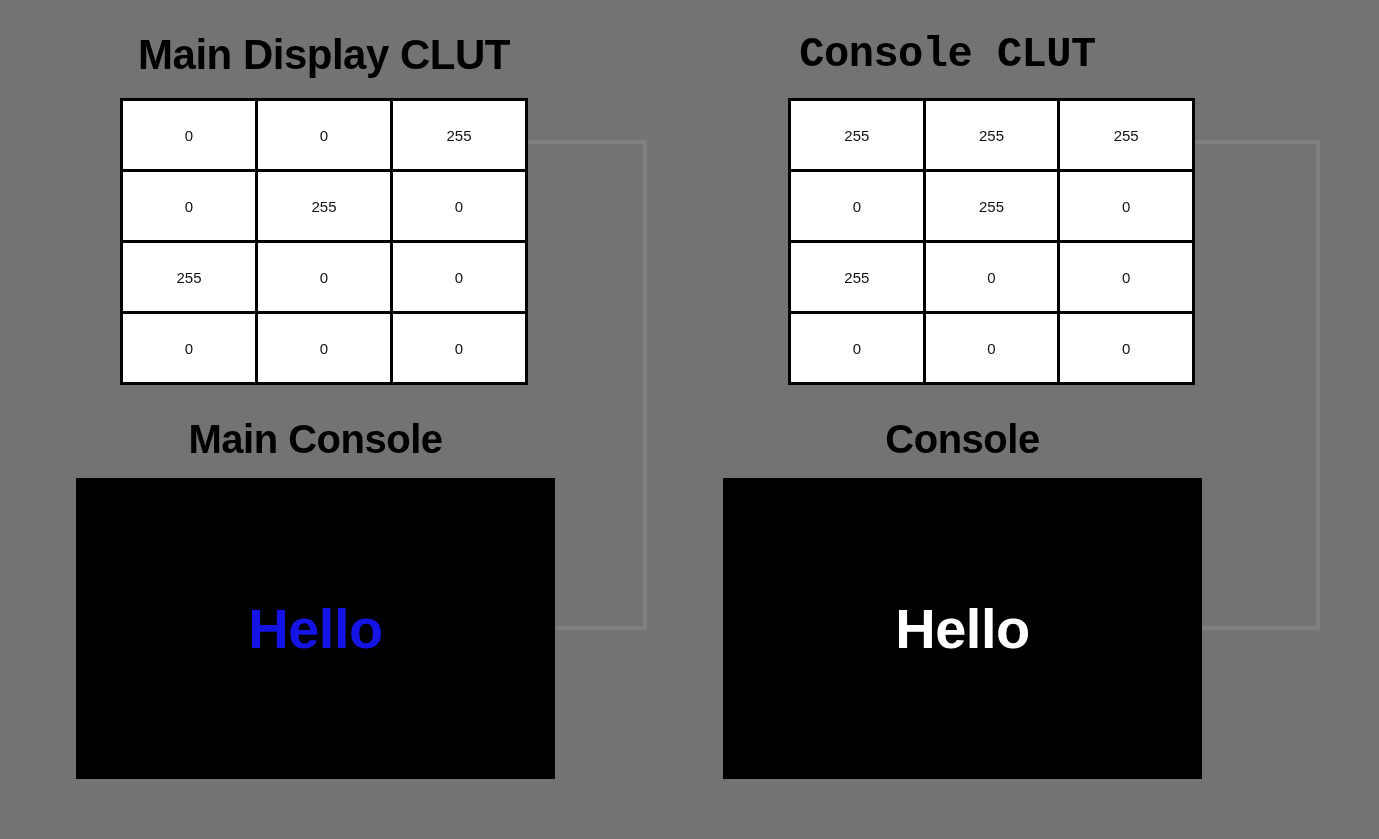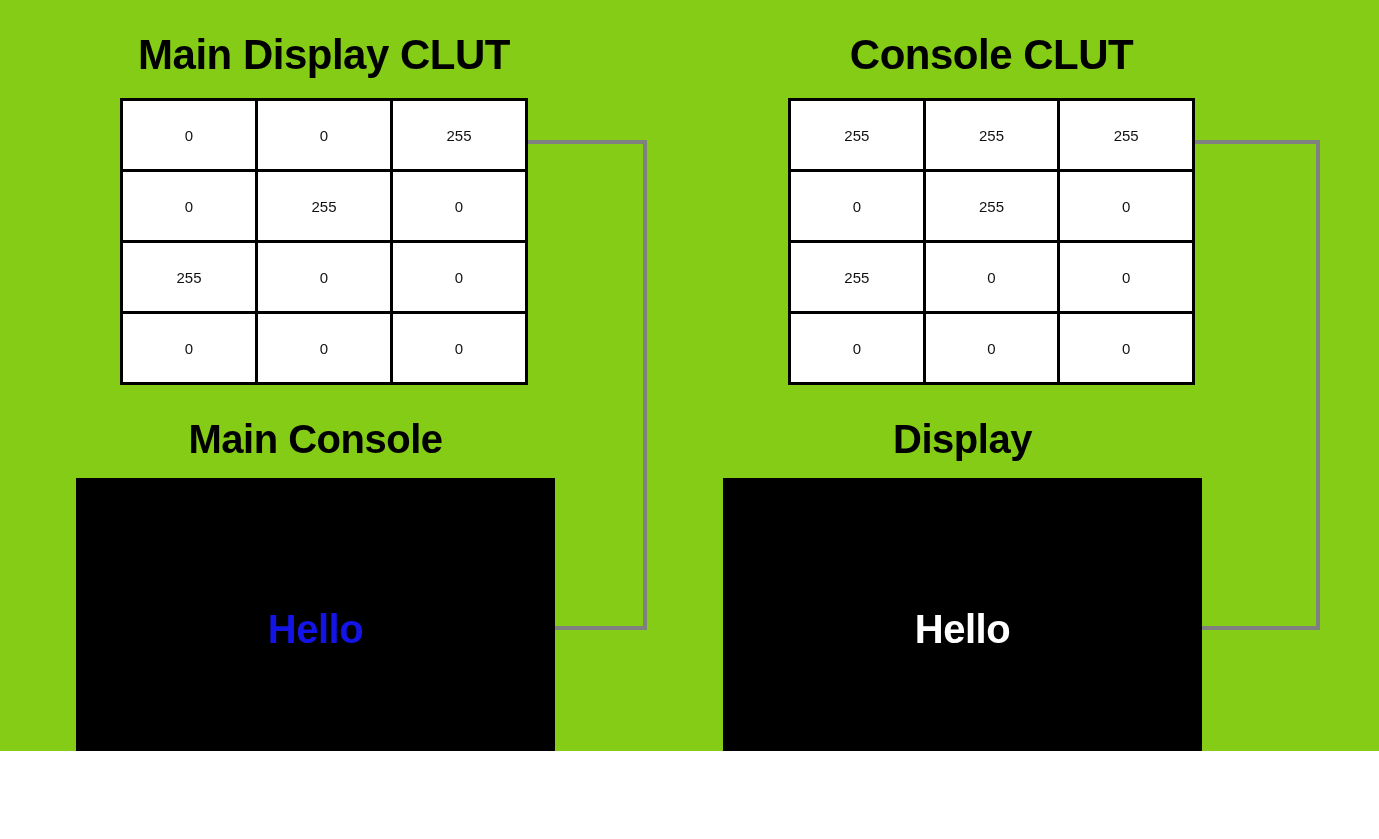--- a/index.html
+++ b/index.html
@@ -6,22 +6,22 @@
     margin: 0;
     padding: 0;
     background: #ffffff;
   }
   body {
     font-family: "Liberation Sans", sans-serif;
   }
   #canvas {
     position: relative;
     width: 1379px;
-    height: 751px;
-    background: #84cc16;
+    height: 839px;
+    background: #737373;
     overflow: hidden;
   }
 
   
   .section-title {
     position: absolute;
     font-family: "Liberation Sans", sans-serif;
     font-weight: bold;
     color: #000000;
     white-space: nowrap;
@@ -61,21 +61,21 @@
     position: absolute;
     background: #000000;
   }
   .panel-text {
     position: absolute;
     left: 0;
     width: 100%;
     text-align: center;
     font-family: "Liberation Sans", sans-serif;
     font-weight: bold;
-    font-size: 40px;
+    font-size: 56px;
     line-height: 50px;
     letter-spacing: -0.5px;
     white-space: nowrap;
   }
 
   
   .connector-svg {
     position: absolute;
     left: 0;
     top: 0;
@@ -124,21 +124,21 @@
       </tr>
     </tbody>
   </table>
 
   <div class="section-title title-panel" style="left:76px; top:417px; width:479px;">Main Console</div>
 
   <div class="display-panel" style="left:76px; top:478px; width:479px; height:301px;">
     <div class="panel-text" style="top:126px; color:#1414E6;">Hello</div>
   </div>
 
-  <div class="section-title title-clut" style="left:788px; top:32px; width:407px;">Console CLUT</div>
+  <div class="section-title title-clut" style="left:744px; top:32px; width:407px;font-family:Liberation Mono, monospace;">Console CLUT</div>
 
   <table class="clut-table" style="left:788px; top:98px; width:407px;">
     <tbody>
       <tr>
         <td>255</td>
         <td>255</td>
         <td>255</td>
       </tr>
       <tr>
         <td>0</td>
@@ -151,19 +151,19 @@
         <td>0</td>
       </tr>
       <tr>
         <td>0</td>
         <td>0</td>
         <td>0</td>
       </tr>
     </tbody>
   </table>
 
-  <div class="section-title title-panel" style="left:723px; top:417px; width:479px;">Display</div>
+  <div class="section-title title-panel" style="left:723px; top:417px; width:479px;">Console</div>
 
   <div class="display-panel" style="left:723px; top:478px; width:479px; height:301px;">
     <div class="panel-text" style="top:126px; color:#FFFFFF;">Hello</div>
   </div>
 
 </div>
 
 </body></html>

